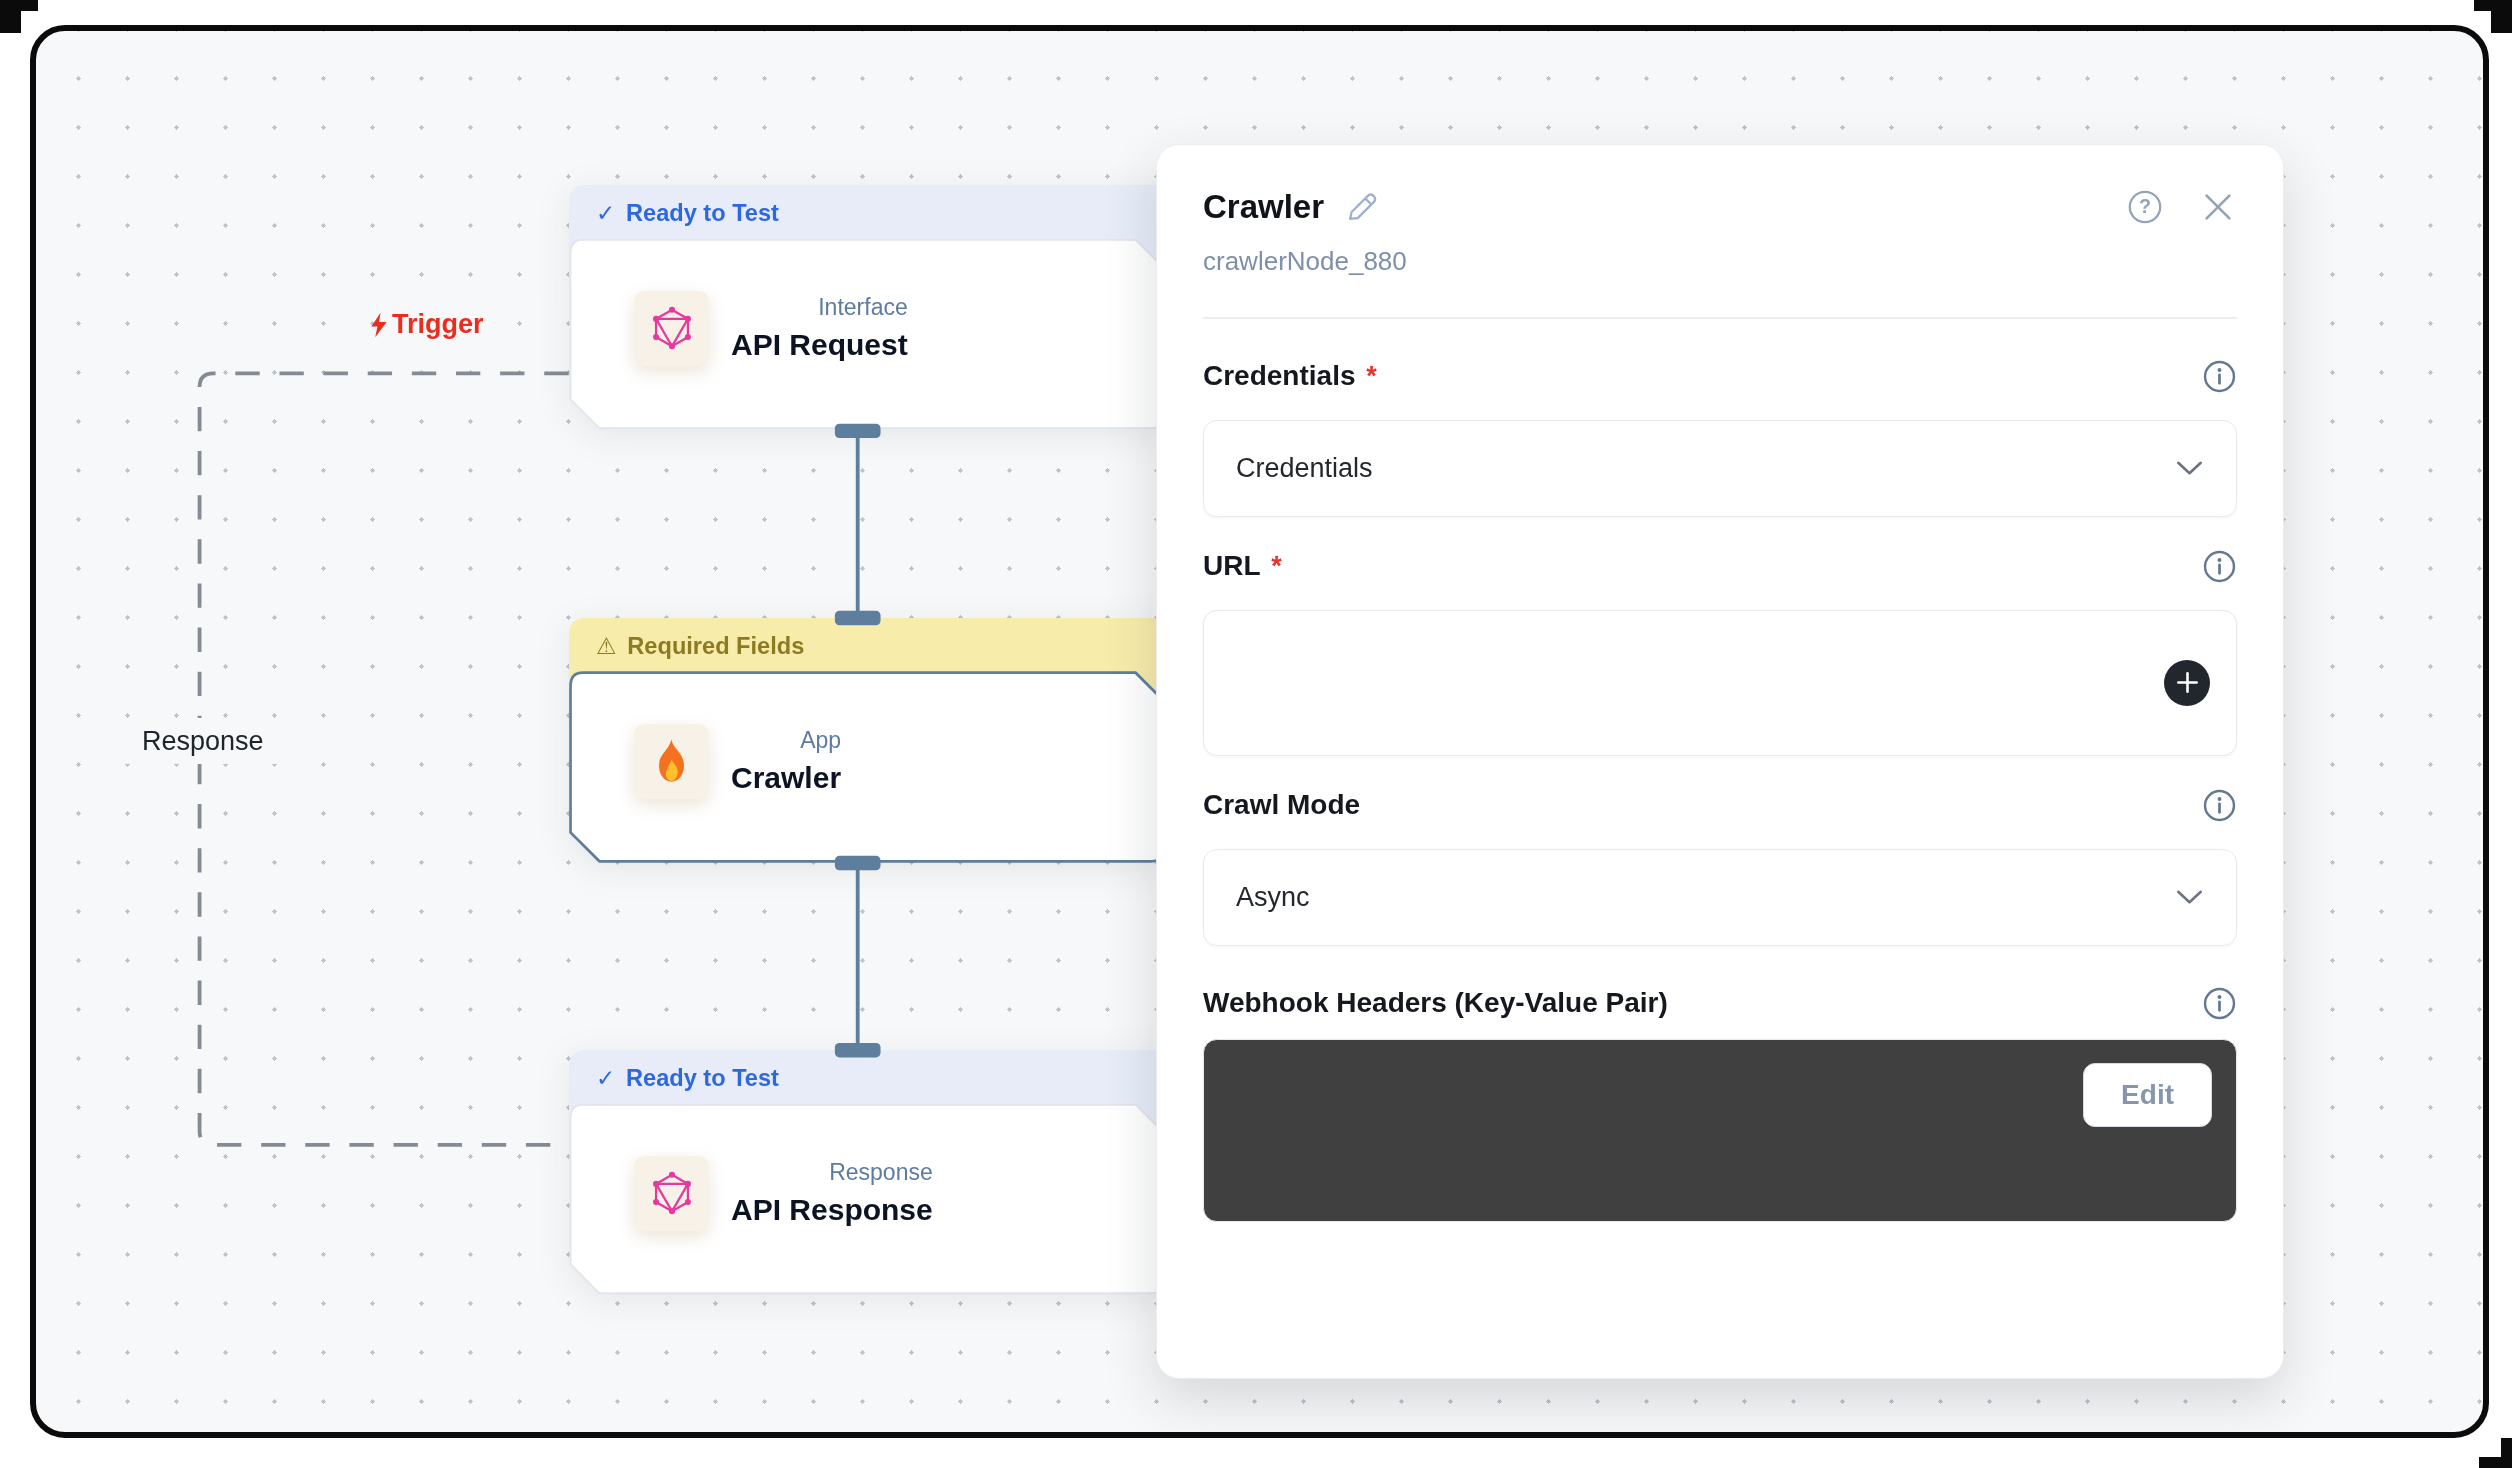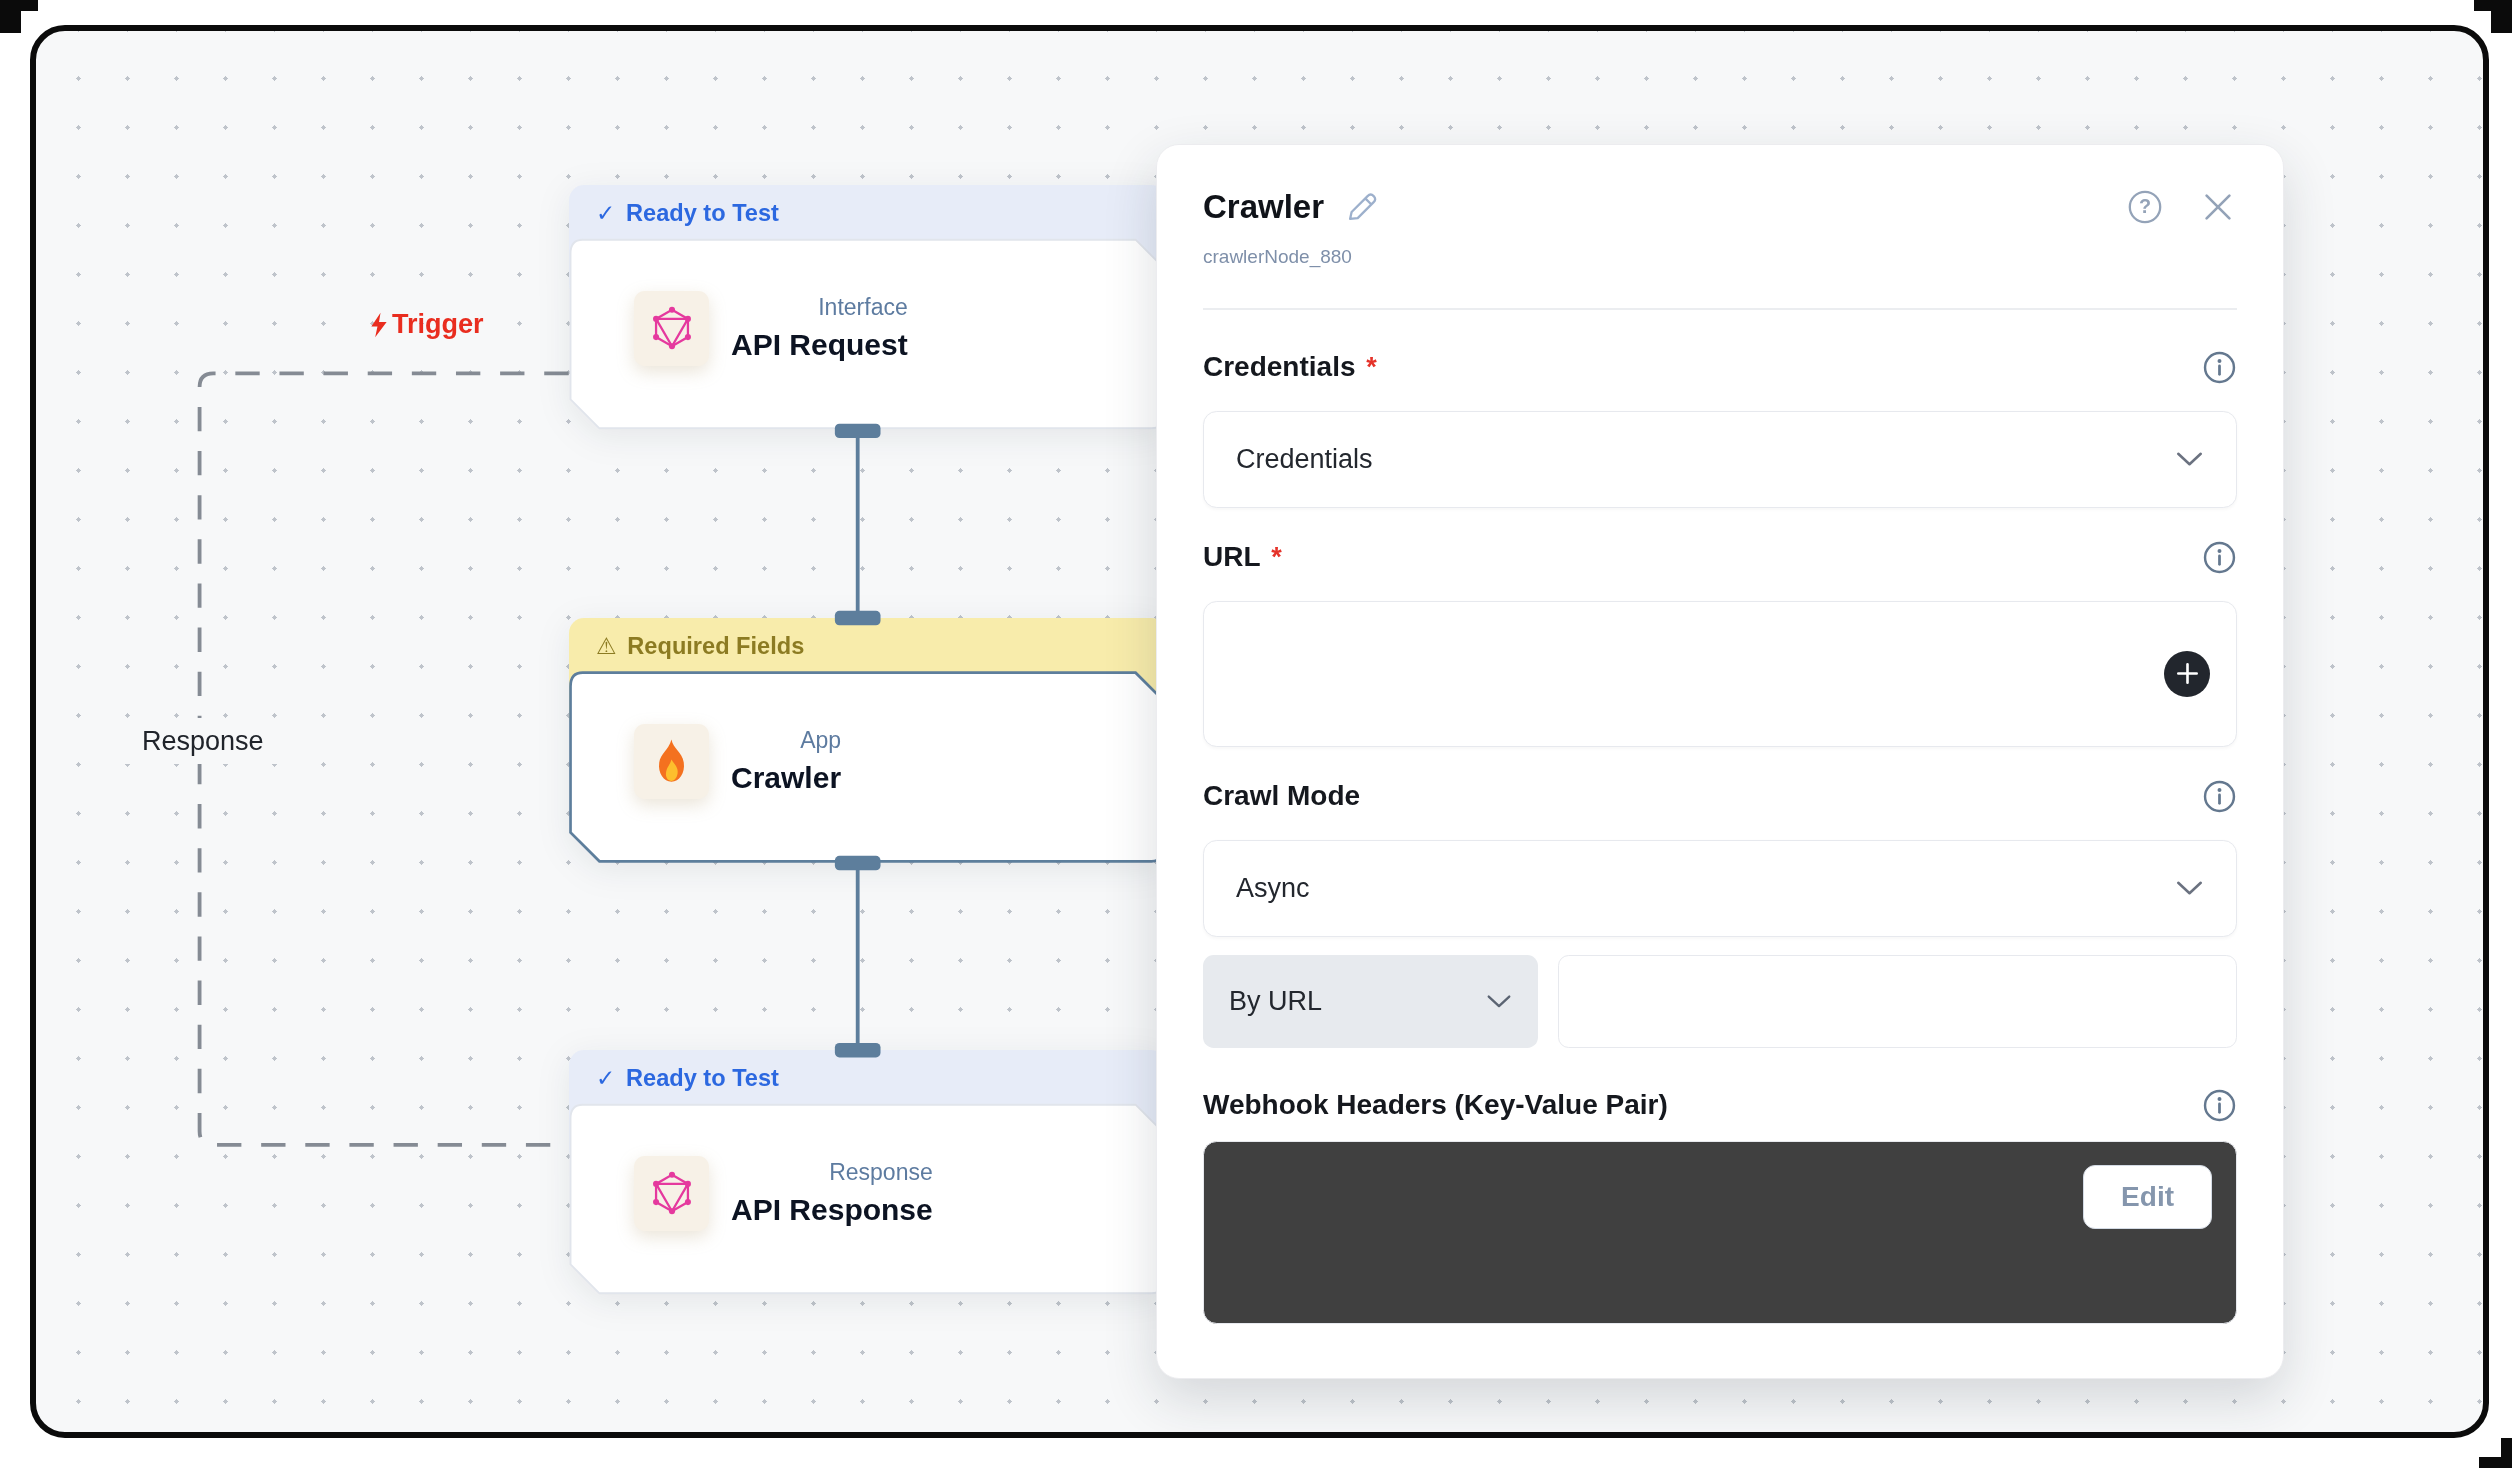--- a/index.html
+++ b/index.html
@@ -54,21 +54,21 @@
   
   .panel { position:absolute; left:1120px; top:113px; width:1128px; height:1235px;
            background:#ffffff; border:0.8px solid #ececef; border-radius:23px;
            box-shadow:0 20px 53px rgba(30,41,59,0.16); z-index:5; overflow:hidden; }
   .p-body { padding:0 46px; }
   .p-title-row { margin-top:43px; display:flex; align-items:center; }
   .p-title { font-size:33px; font-weight:700; color:#101319; }
   .pencil-btn { margin-left:20px; display:inline-flex; cursor:pointer; }
   .p-title-spacer { flex:1; }
   .icon-btn { display:inline-flex; cursor:pointer; margin-left:35px; }
-  .p-sub { margin-top:20px; font-size:19px; color:#7e8fa9; }
+  .p-sub { margin-top:20px; font-size:26px; color:#7e8fa9; }
   .p-divider { margin-top:40px; height:1.5px; background:#ebedf0; }
 
   .f-label-row { margin-top:40px; display:flex; align-items:center; }
   .f-label-row.mt76 { margin-top:32px; }
   .f-label-row.mt62 { margin-top:47px; }
   .f-label { font-size:28px; font-weight:700; color:#15181e; }
   .req { color:#e5332a; font-size:27px; font-weight:700; margin-left:10.7px; }
   .f-spacer { flex:1; }
 
   .select-box { margin-top:26px; height:97px; border:1.5px solid #e7e9ee; border-radius:13.7px;
@@ -288,29 +288,20 @@
           <line x1="23" y1="21" x2="23" y2="32" stroke="#64788f" stroke-width="3.6" stroke-linecap="round"></line>
         </svg>
       </div>
       <div class="select-box">
         <span class="sel-val">Async</span>
         <svg width="29" height="18" viewBox="0 0 38 24">
           <path d="M4 5 L19 19 L34 5" fill="none" stroke="#6b7280" stroke-width="3.4" stroke-linecap="round" stroke-linejoin="round"></path>
         </svg>
       </div>
 
-      <div class="cb-row">
-        <div class="cb-select">
-          <span class="sel-val">By URL</span>
-          <svg width="26" height="16.7" viewBox="0 0 38 24">
-            <path d="M4 5 L19 19 L34 5" fill="none" stroke="#5b6472" stroke-width="3.4" stroke-linecap="round" stroke-linejoin="round"></path>
-          </svg>
-        </div>
-        <input class="cb-input" value="" style="">
-      </div>
 
       <div class="f-label-row">
         <span class="f-label">Webhook Headers (Key-Value Pair)</span>
         <span class="f-spacer"></span>
         <svg width="35" height="35" viewBox="0 0 46 46">
           <circle cx="23" cy="23" r="19" fill="none" stroke="#64788f" stroke-width="3.2"></circle>
           <circle cx="23" cy="14.5" r="2.6" fill="#64788f"></circle>
           <line x1="23" y1="21" x2="23" y2="32" stroke="#64788f" stroke-width="3.6" stroke-linecap="round"></line>
         </svg>
       </div>

